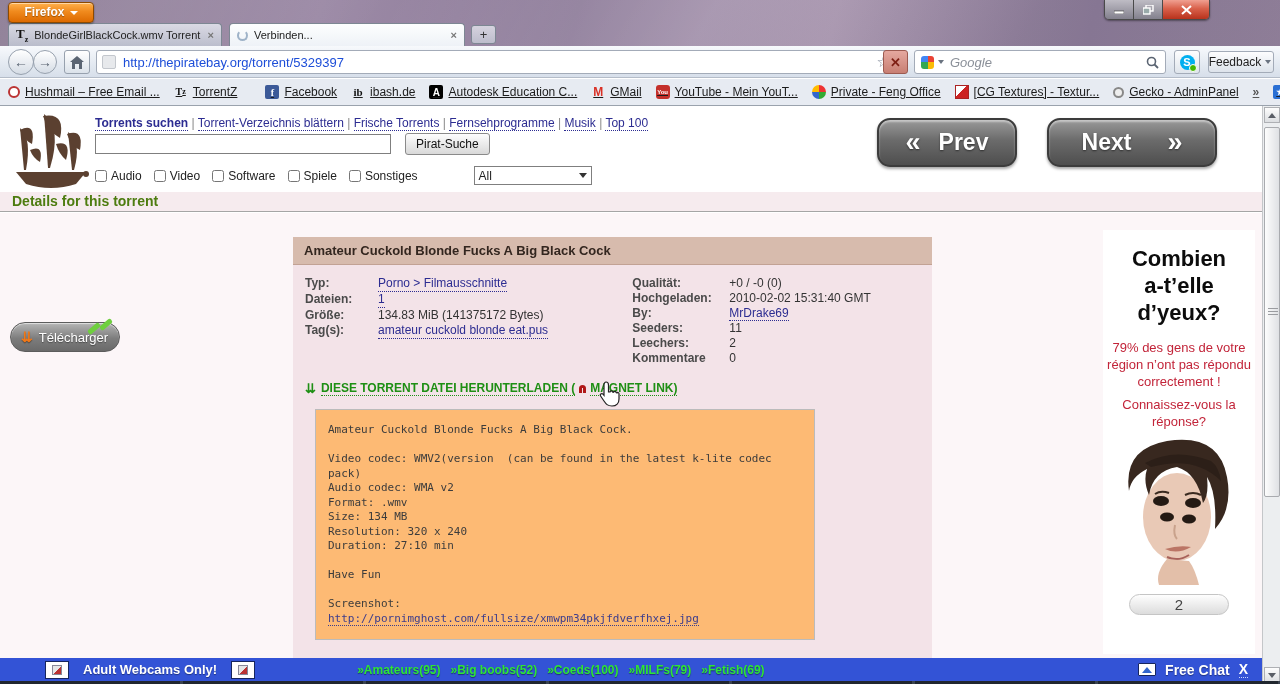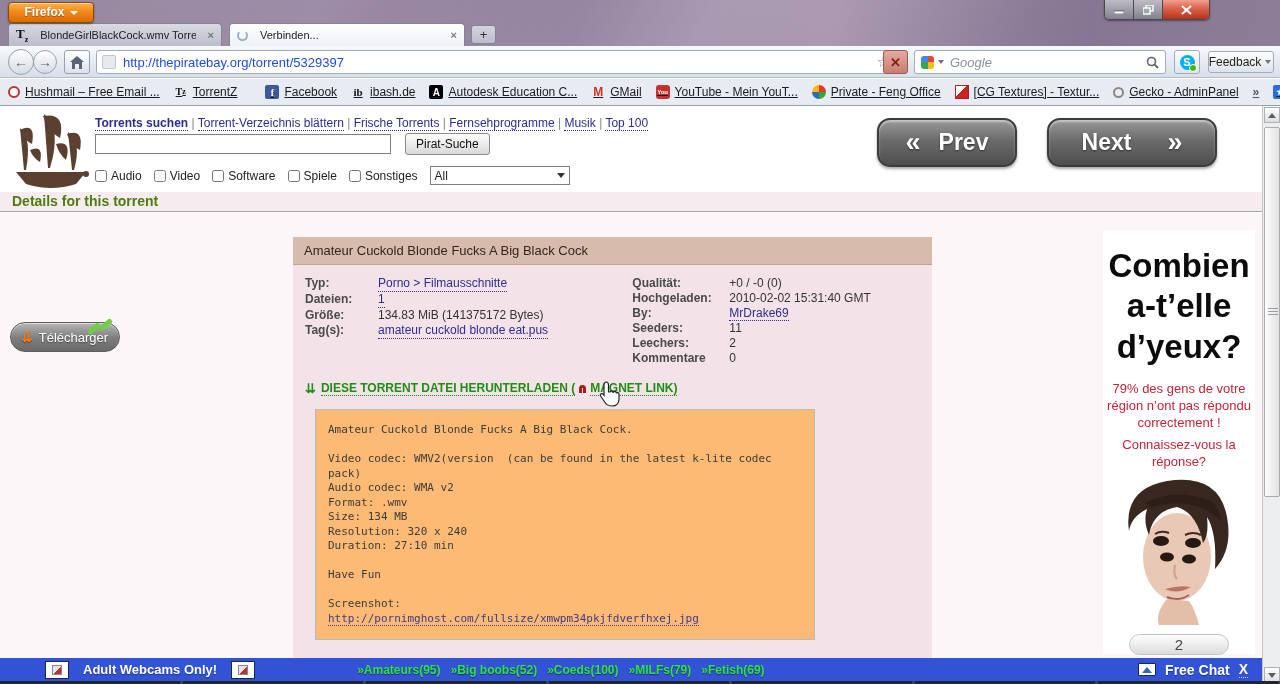--- a/index.html
+++ b/index.html
@@ -19,21 +19,21 @@
   .win-controls { position:absolute; right:70px; top:0; display:flex; z-index:5;
     border:1px solid #4a4a4a; border-top:none; border-radius:0 0 5px 5px; overflow:hidden; box-shadow:0 1px 2px rgba(0,0,0,.4); }
   .win-btn { width:29px; height:19px; display:flex; align-items:center; justify-content:center;
     background:linear-gradient(rgba(200,200,205,.85),rgba(130,130,140,.85)); border-right:1px solid #4a4a4a; }
   .win-btn:last-child { border-right:none; width:46px;
     background:linear-gradient(#f0a091,#d9614b 45%,#b8321c); }
   .win-btn svg { display:block; }
 
   
   .tabbar { position:absolute; top:22px; left:0; width:1280px; height:24px; z-index:4; }
-  .tab { position:absolute; bottom:0; height:23px; display:flex; align-items:center; gap:12px;
+  .tab { position:absolute; bottom:0; height:23px; display:flex; align-items:center; gap:6px;
     padding:0 7px; font-size:11px; color:#222; border:1px solid #7d8793; border-bottom:none; border-radius:4px 4px 0 0; }
   .tab-inactive { left:8px; width:214px; background:linear-gradient(rgba(236,240,246,.78),rgba(196,204,216,.78)); }
   .tab-active { left:229px; width:236px; background:linear-gradient(#fdfefe,#eef2f7); z-index:3; }
   .tab-label { flex:1; white-space:nowrap; overflow:hidden; }
   .tab-close { color:#777; font-size:11px; font-weight:bold; }
   .newtab-btn { position:absolute; left:471px; bottom:2px; width:25px; height:19px; text-align:center; line-height:17px;
     background:linear-gradient(rgba(240,243,248,.7),rgba(205,212,222,.7)); border:1px solid #7d8793; border-radius:3px; font-size:13px; color:#333; }
   .favicon-tz { font-family:"Liberation Serif",serif; font-weight:bold; font-size:13px; color:#111; line-height:1; }
   .favicon-tz sub { font-size:8px; }
   .spinner { width:11px; height:11px; border-radius:50%; border:2px solid #9fb3c8; border-top-color:transparent; }
@@ -93,21 +93,21 @@
   .tpb-logo { position:absolute; left:10px; top:4px; }
   .tpb-nav { position:absolute; left:95px; top:10px; font-size:12px; color:#888; }
   .tpb-link { color:#2c2c91; text-decoration:none; border-bottom:1px dotted #2c2c91; cursor:pointer; }
   .tpb-link.bold { font-weight:bold; }
   .tpb-search-input { position:absolute; left:95px; top:28px; width:296px; height:20px; border:1px solid #7f7f7f; background:#fff; font-size:12px; padding:0 4px; }
   .pirat-btn { position:absolute; left:405px; top:27px; height:22px; padding:0 10px;
     background:linear-gradient(#fdfdfd,#d9d9d9); border:1px solid #8a8a8a; border-radius:3px; font-size:12px; color:#111; }
   .cat-row { position:absolute; left:95px; top:60px; display:flex; align-items:center; gap:4px; font-size:12px; color:#222; }
   .cat-row label { margin-right:8px; }
   .cat-row input { width:12px; height:12px; }
-  .all-select { width:140px; height:19px; border:1px solid #7f7f7f; background:#fff; display:flex; align-items:center; justify-content:space-between; padding:0 4px; font-size:12px; }
+  .all-select { width:118px; height:19px; border:1px solid #7f7f7f; background:#fff; display:flex; align-items:center; justify-content:space-between; padding:0 4px; font-size:12px;margin-left:44px; }
   .all-select .sel-caret { width:0; height:0; border-left:4px solid transparent; border-right:4px solid transparent; border-top:5px solid #333; }
 
   .pager-btn { position:absolute; top:12px; height:49px; border-radius:13px; color:#fff; font-weight:bold;
     background:linear-gradient(#9a9a9a,#6b6b6b 45%,#4e4e4e); border:2px solid #3c3c3c;
     box-shadow:inset 0 2px 2px rgba(255,255,255,.45), 0 2px 3px rgba(0,0,0,.35);
     display:flex; align-items:center; justify-content:center; gap:18px; font-size:23px; text-shadow:0 1px 2px rgba(0,0,0,.5); }
   .prev-btn { left:877px; width:140px; }
   .next-btn { left:1047px; width:170px;gap:36px; }
   .chev { font-size:27px; line-height:1; }
 
@@ -118,42 +118,42 @@
   .telecharger { position:absolute; left:10px; top:216px; width:110px; height:30px; border-radius:15px;
     background:linear-gradient(#b5b5b5,#7d7d7d 55%,#6a6a6a); border:1px solid #5c5c5c;
     box-shadow:inset 0 1px 1px rgba(255,255,255,.6); display:flex; align-items:center; gap:6px; padding:0 10px;
     color:#fff; font-size:13px; text-shadow:0 1px 1px rgba(0,0,0,.4); }
   .dl-arrow { color:#f07818; font-size:14px; font-weight:bold; line-height:1; }
   .telecharger .green1,.telecharger .green2 { position:absolute; width:14px; height:5px; background:#6fcf3f; border-radius:2px; transform:rotate(-40deg); }
   .telecharger .green1 { right:6px; top:-1px; } .telecharger .green2 { right:18px; top:3px; }
 
   
   .torrent-box { position:absolute; left:293px; top:131px; width:639px; }
-  .box-title { background:#d7bbad; border-bottom:1px solid #c2a294; padding:6px 11px; font-size:13px; font-weight:normal; color:#33261f; }
+  .box-title { background:#d7bbad; border-bottom:1px solid #c2a294; padding:6px 11px; font-size:13px; font-weight:bold; color:#33261f; }
   .box-body { background:#f3e3e8; padding:11px 12px 16px; }
   .dl-cols { display:flex; }
   .dl-col-left { width:330px; }
   .dl-col-right { width:290px; }
   .drow { display:flex; font-size:12px; line-height:15px; color:#333; }
   .drow .dlabel { font-weight:bold; color:#4a4a4a; }
   .dl-col-left .dlabel { width:73px; flex:none; }
   .dl-col-right .dlabel { width:97px; flex:none; }
   .dl-col-right .dval { width:150px; }
   .dlink { color:#2c2c91; border-bottom:1px dotted #2c2c91; cursor:pointer; }
   .magnet-row { margin:15px 0 0; font-size:12px; font-weight:bold; color:#1e8f14; display:flex; align-items:center; gap:3px; }
   .magnet-row .mtext { border-bottom:1px dotted #1e8f14; cursor:pointer; }
   .dd-arrows { color:#1e8f14; font-size:13px; line-height:1; margin-right:2px; }
   .magnet-ico { display:inline-block; width:7px; height:8px; border:3px solid #b01818; border-bottom:none; border-radius:6px 6px 0 0; margin:0 1px; }
   .desc-box { margin:13px 0 0 10px; width:500px; background:#fdba74; border:1px solid #bbb; padding:13px 12px;
     font-family:"DejaVu Sans Mono","Liberation Mono",monospace; font-size:11px; line-height:1.32; color:#3c3c3c; white-space:pre-wrap; }
   .desc-link { color:#3c3c8c; border-bottom:1px dotted #3c3c8c; cursor:pointer; font-family:inherit; }
 
   
   .ad { position:absolute; left:1103px; top:124px; width:152px; height:424px; background:#fff; text-align:center; }
-  .ad-title { font-size:33px; font-weight:bold; color:#0c0c0c; line-height:1.22; margin-top:16px; }
+  .ad-title { font-size:22px; font-weight:bold; color:#0c0c0c; line-height:1.22; margin-top:16px; }
   .ad-red { margin-top:14px; font-size:13px; color:#c22439; line-height:1.3; padding:0 4px; }
   .ad-q { margin-top:6px; font-size:13px; color:#c22439; line-height:1.3; }
   .ad-face { margin-top:2px; }
   .ad-answer { margin:6px auto 0; width:100px; height:21px; border-radius:11px;
     background:linear-gradient(#fefefe,#dcdcdc); border:1px solid #c5c5c5; font-size:15px; color:#444; line-height:20px; }
 
   
   .scrollbar { position:absolute; top:106px; right:0; width:18px; height:578px; background:#eceef0; border-left:1px solid #c4c6c9; }
   .sb-btn { position:absolute; left:1px; width:16px; height:16px; background:linear-gradient(#fdfdfd,#dcdee1); border:1px solid #aeb0b4;
     display:flex; align-items:center; justify-content:center; }

